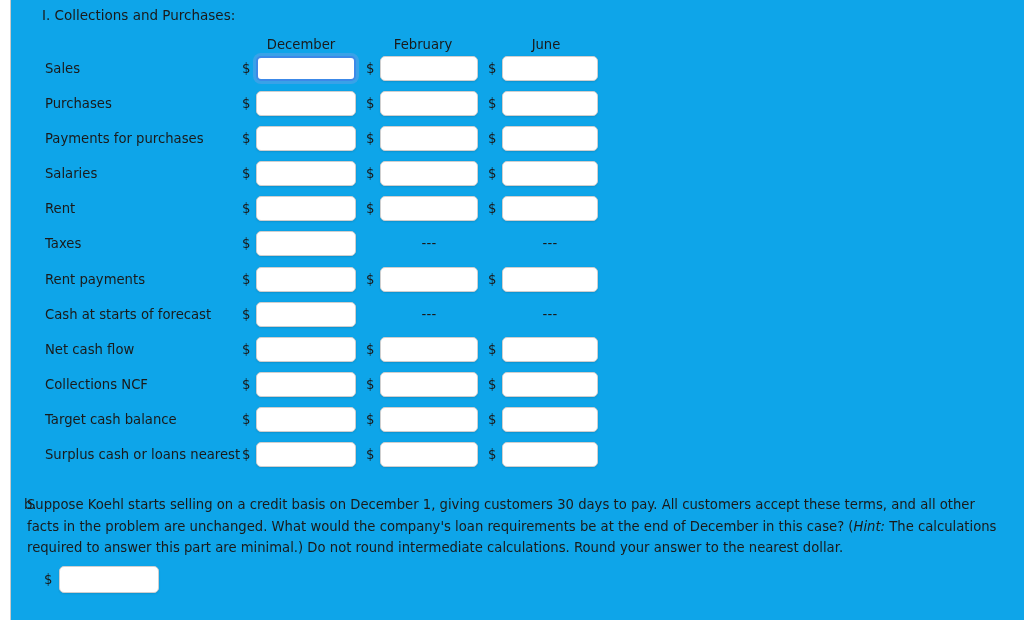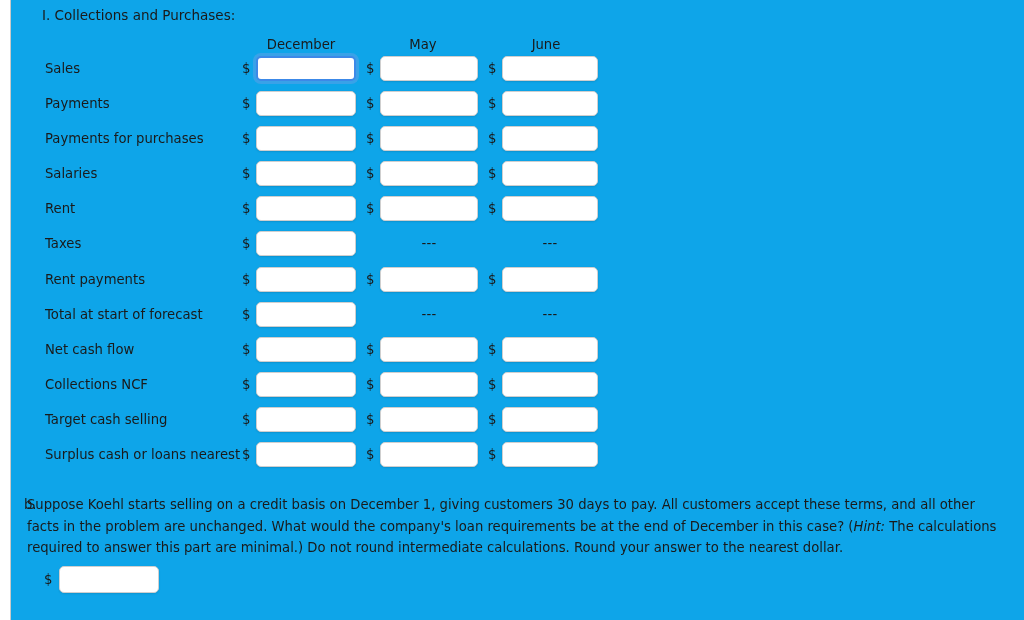--- a/index.html
+++ b/index.html
@@ -195,42 +195,42 @@
 </style>
 </head>
 <body>
 
 <div id="page">
 
   <div class="section-title">I. Collections and Purchases:</div>
 
   <div class="col-headers">
       <div class="col-head c0">December</div>
-      <div class="col-head c1">May</div>
+      <div class="col-head c1">February</div>
       <div class="col-head c2">June</div>
     </div>
 
   <div class="rows">
       <div class="row">
         <div class="row-label">Sales</div>
         <div class="cell c0">
           <span class="dollar">$</span>
           <input type="text" class="tbox focused" value="" style="">
         </div>
         <div class="cell c1">
           <span class="dollar">$</span>
           <input type="text" class="tbox" value="" style="">
         </div>
         <div class="cell c2">
           <span class="dollar">$</span>
           <input type="text" class="tbox" value="" style="">
         </div>
       </div>
       <div class="row">
-        <div class="row-label">Payments</div>
+        <div class="row-label">Purchases</div>
         <div class="cell c0">
           <span class="dollar">$</span>
           <input type="text" class="tbox" value="" style="">
         </div>
         <div class="cell c1">
           <span class="dollar">$</span>
           <input type="text" class="tbox" value="" style="">
         </div>
         <div class="cell c2">
           <span class="dollar">$</span>
@@ -304,21 +304,21 @@
         <div class="cell c1">
           <span class="dollar">$</span>
           <input type="text" class="tbox" value="" style="">
         </div>
         <div class="cell c2">
           <span class="dollar">$</span>
           <input type="text" class="tbox" value="" style="">
         </div>
       </div>
       <div class="row">
-        <div class="row-label">Total at start of forecast</div>
+        <div class="row-label">Cash at starts of forecast</div>
         <div class="cell c0">
           <span class="dollar">$</span>
           <input type="text" class="tbox" value="" style="">
         </div>
         <div class="cell c1">
           <span class="dashes">---</span>
         </div>
         <div class="cell c2">
           <span class="dashes">---</span>
         </div>
@@ -347,21 +347,21 @@
         <div class="cell c1">
           <span class="dollar">$</span>
           <input type="text" class="tbox" value="" style="">
         </div>
         <div class="cell c2">
           <span class="dollar">$</span>
           <input type="text" class="tbox" value="" style="">
         </div>
       </div>
       <div class="row">
-        <div class="row-label">Target cash selling</div>
+        <div class="row-label">Target cash balance</div>
         <div class="cell c0">
           <span class="dollar">$</span>
           <input type="text" class="tbox" value="" style="">
         </div>
         <div class="cell c1">
           <span class="dollar">$</span>
           <input type="text" class="tbox" value="" style="">
         </div>
         <div class="cell c2">
           <span class="dollar">$</span>

